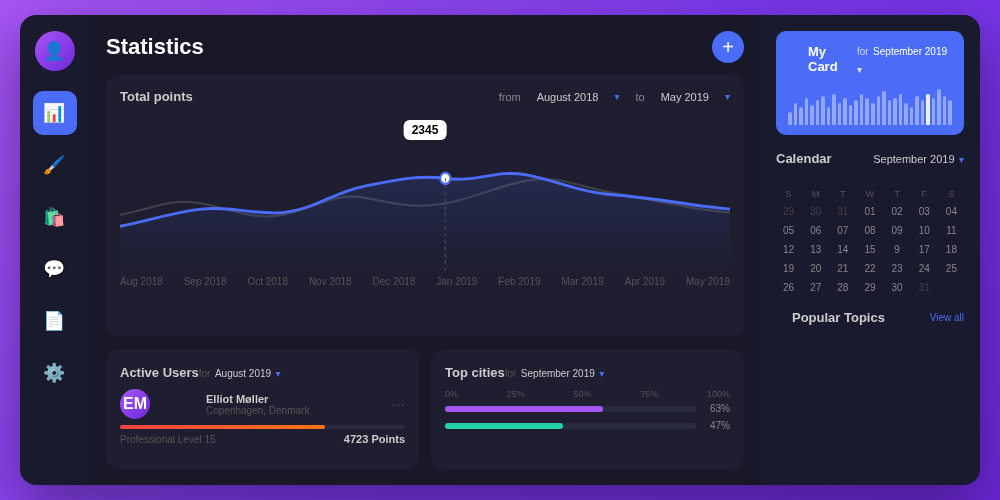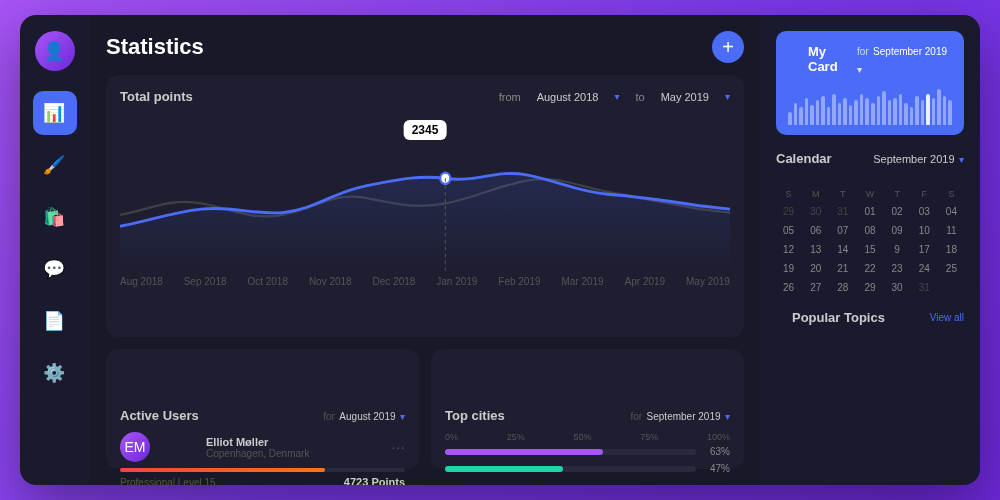--- a/index.html
+++ b/index.html
@@ -150,23 +150,21 @@
     }
     .bottom-card {
       background: #1e1e30;
       border-radius: 12px;
       padding: 14px;
       flex: 1;
     }
     .bottom-card-header {
       display: flex;
       align-items: center;
-      justify-content: space-between;
       margin-bottom: 8px;
-      margin-top: 43px;
     }
     .bottom-card-title {
       font-size: 13px;
       color: #ccc;
       font-weight: 600;
     }
     .for-label {
       font-size: 10px;
       color: #555;
     }
@@ -179,21 +177,21 @@
       align-items: center;
       gap: 8px;
       margin-bottom: 6px;
     }
     .user-avatar {
       width: 30px;
       height: 30px;
       border-radius: 50%;
       background: linear-gradient(135deg, #a855f7, #6d28d9);
       display: flex; align-items: center; justify-content: center;
-      font-size: 14px; color: #fff;
+      font-size: 16px; color: #fff; font-weight: bold;
     }
     .user-info { flex: 1; margin-left: 48px; }
     .user-name { font-size: 11px; color: #ccc; font-weight: 600; }
     .user-loc { font-size: 10px; color: #555; }
     .user-dots { color: #555; font-size: 14px; cursor: pointer; }
     .progress-section { margin-top: 4px; }
     .progress-bar-bg {
       background: #2a2a3e;
       border-radius: 4px;
       height: 4px;

